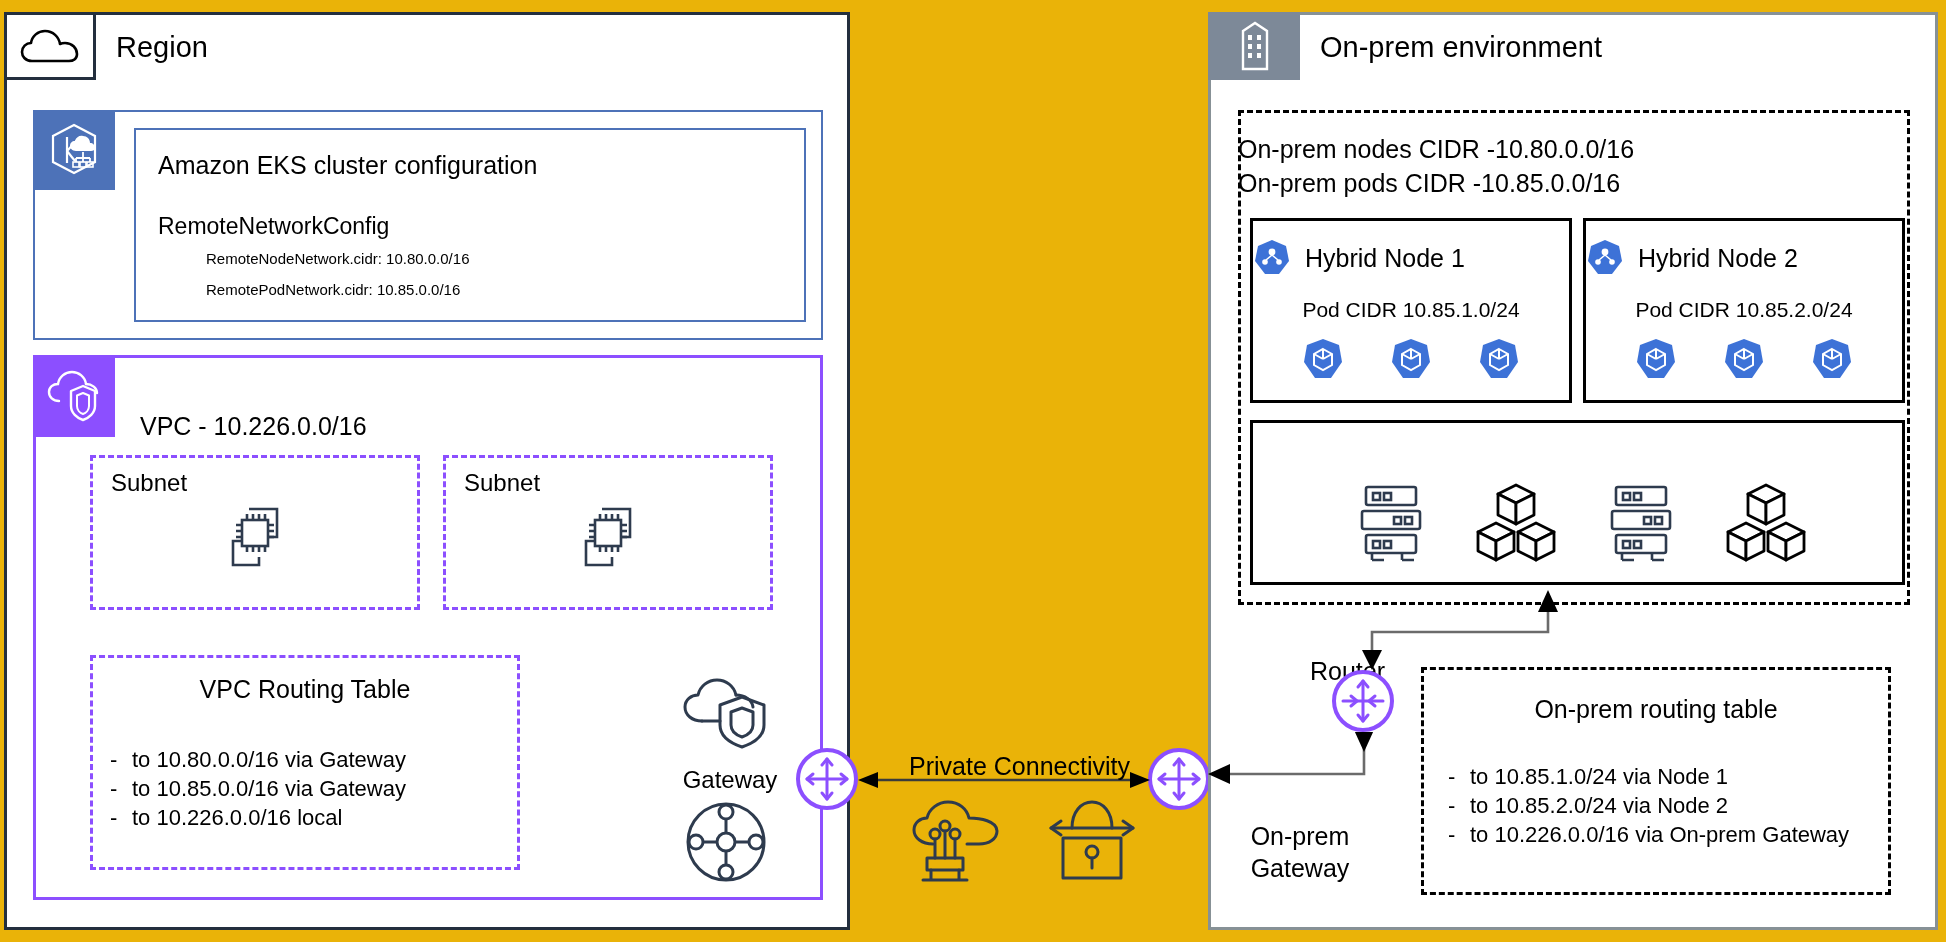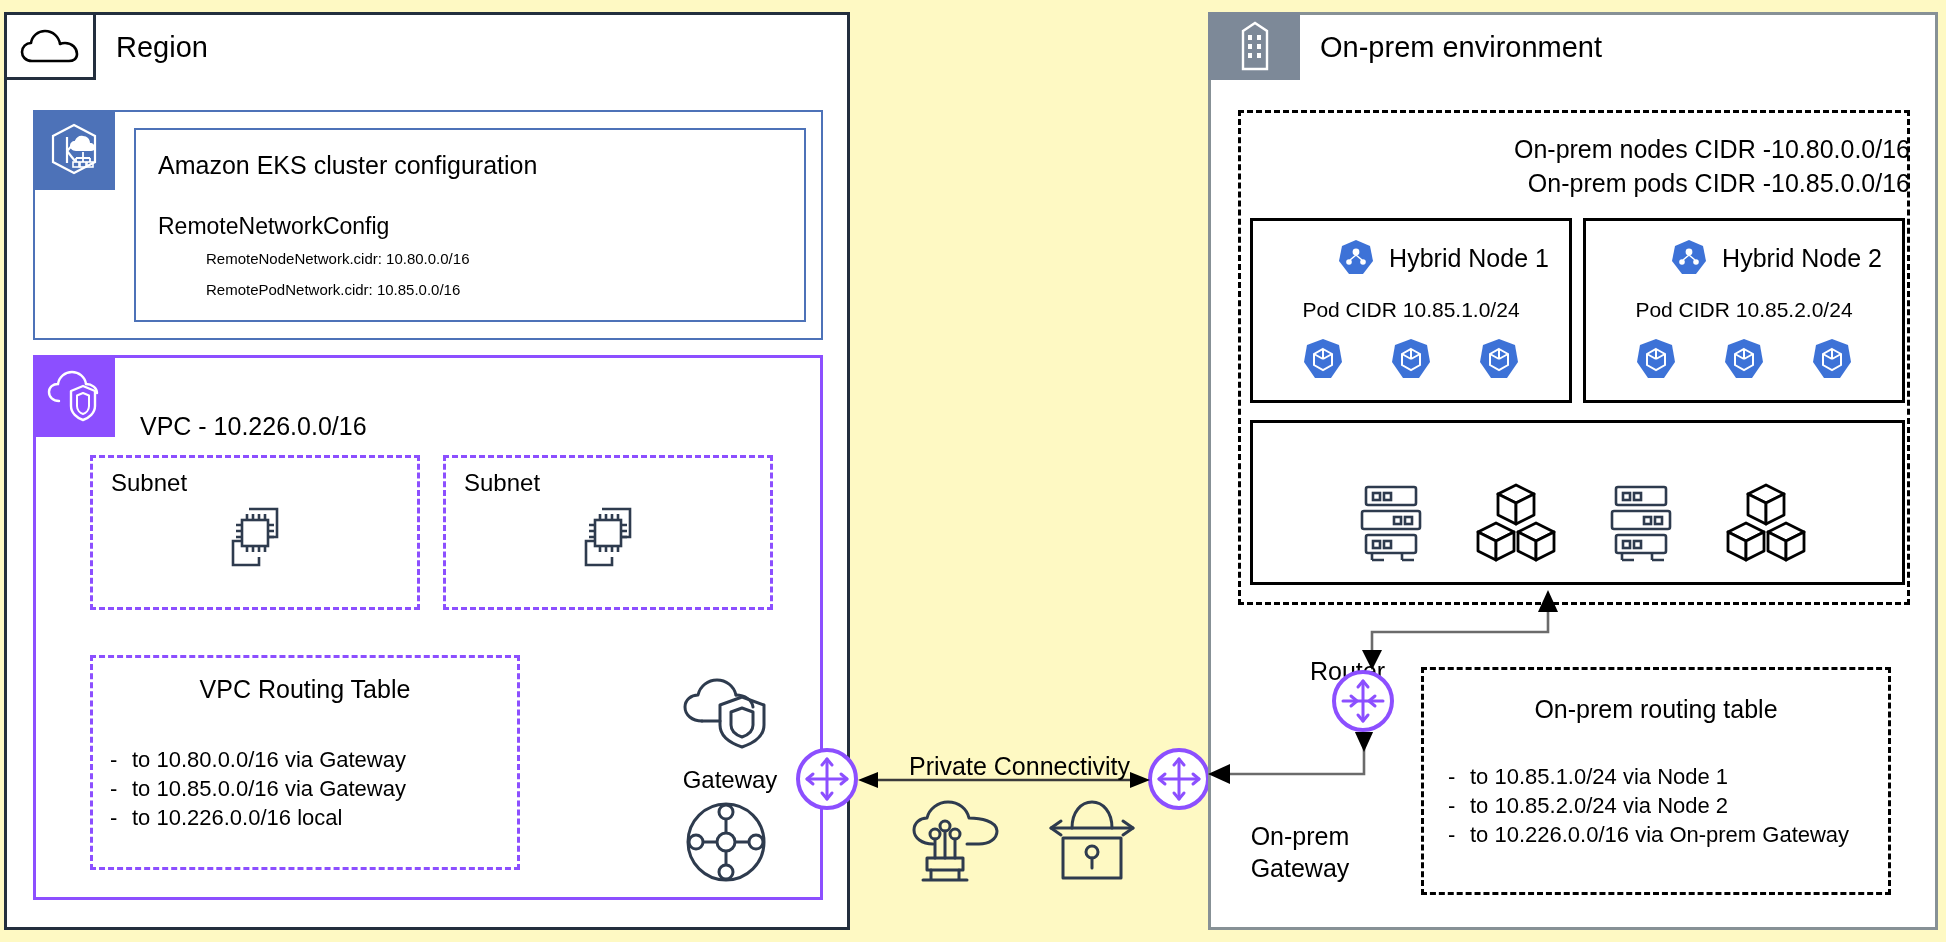--- a/index.html
+++ b/index.html
@@ -5,21 +5,21 @@
   html,body{margin:0;padding:0;background:#ffffff;}
   body{
     font-family:"Liberation Sans", sans-serif;
     color:#16191f;
   }
   #stage{
     position:relative;
     width:1946px;
     height:942px;
     overflow:hidden;
-    background:#fef9c3;
+    background:#eab308;
   }
   .abs{position:absolute;box-sizing:border-box;}
 
   
   #region-box{
     left:4px; top:12px; width:846px; height:918px;
     border:3px solid #232f3e;
     background:#fff;
   }
   #region-icon{
@@ -134,33 +134,33 @@
     font-size:29px; line-height:38px; color:#000;
   }
 
   #onprem-dashed{
     left:1238px; top:110px; width:672px; height:495px;
     border:3px dashed #000;
     background:#fff;
   }
   #onprem-cidr{
     left:1238px; top:132px; width:672px;
-    text-align:right;
+    text-align:left;
     font-size:25px; line-height:34px; color:#000;
   }
 
   .hybrid-node{
     border:3px solid #000;
     background:#fff;
   }
   #node-1{ left:1250px; top:218px; width:322px; height:185px;}
   #node-2{ left:1583px; top:218px; width:322px; height:185px;}
   .node-head{
     position:absolute; left:0; top:18px; width:100%;
-    display:flex;align-items:center;justify-content:center;gap:14px;margin-left:32px;
+    display:flex;align-items:center;justify-content:flex-start;gap:14px;
   }
   .node-head-label{font-size:25px; line-height:32px; color:#000;}
   .node-cidr{
     position:absolute; left:0; top:72px; width:100%;
     text-align:center;
     font-size:21px; line-height:34px; color:#000;
   }
   .pods-row{
     position:absolute; left:0; top:116px; width:100%;
     display:flex;align-items:center;justify-content:center;gap:44px;

